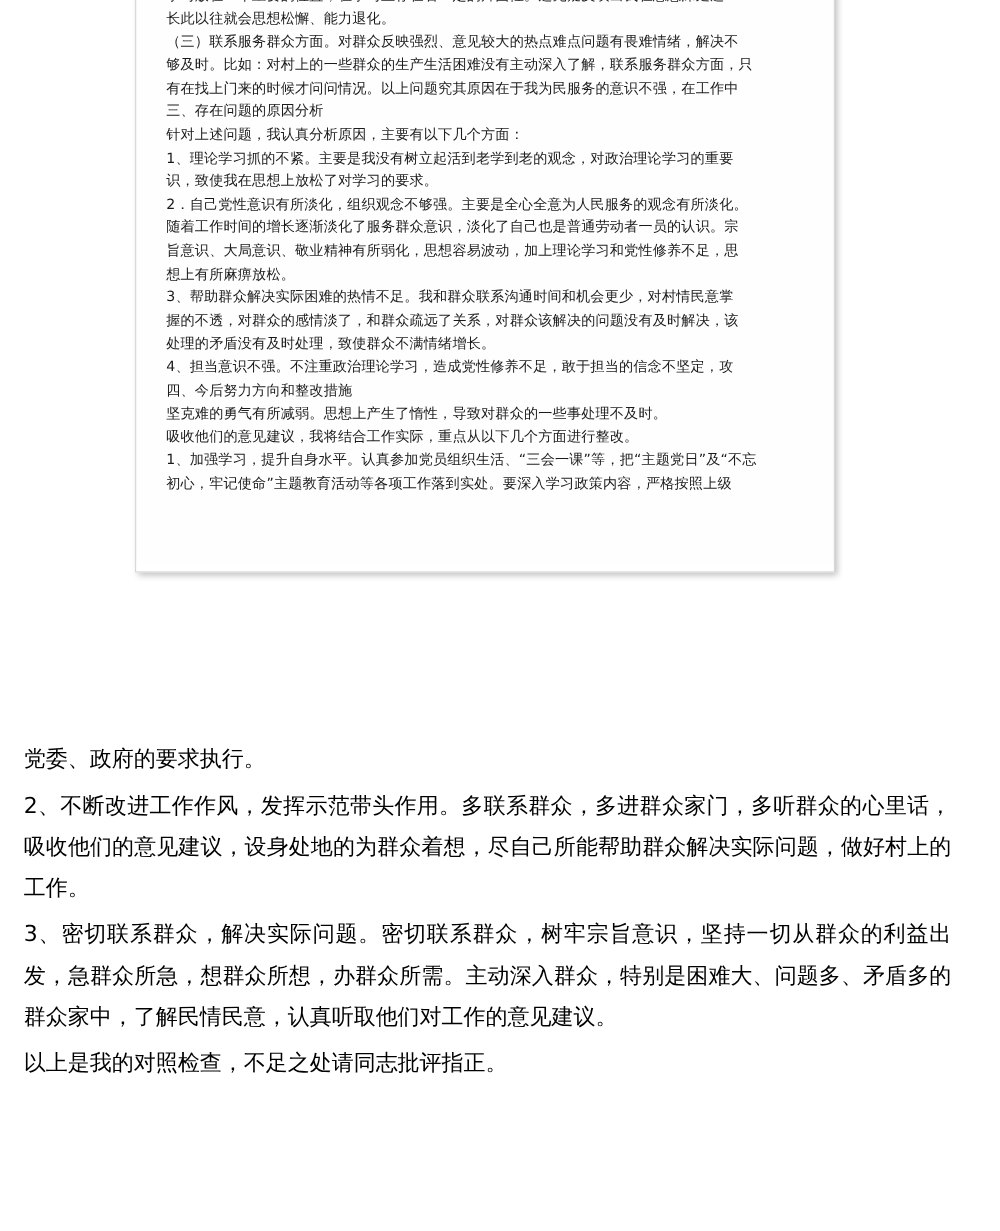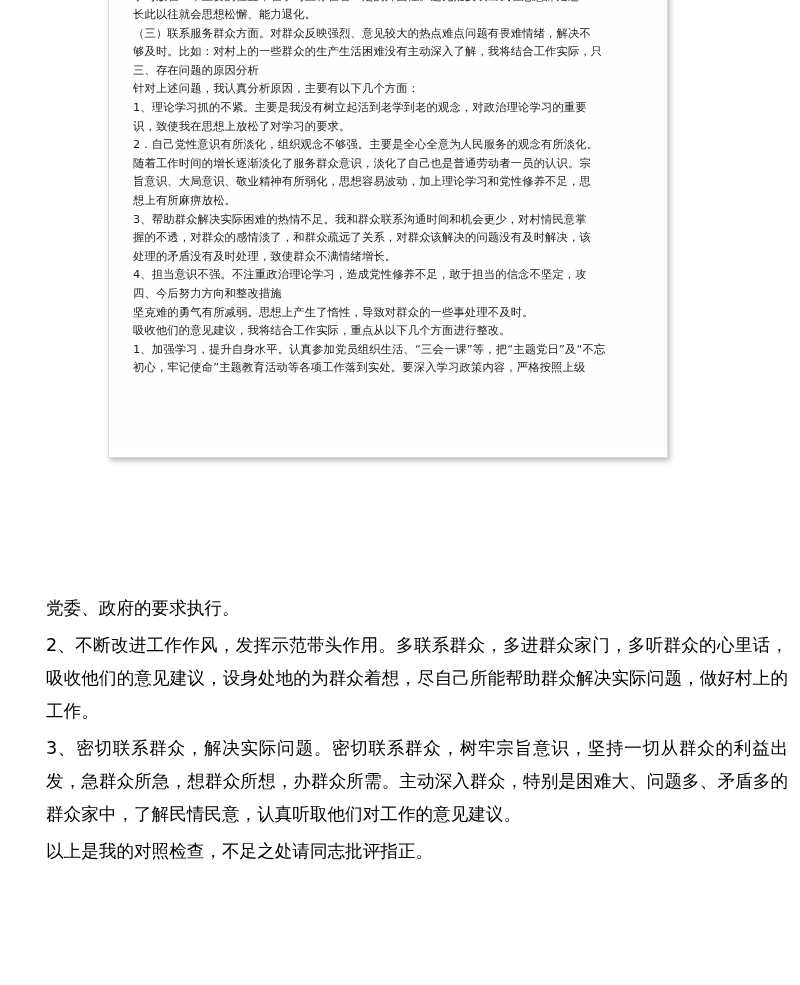--- a/index.html
+++ b/index.html
@@ -70,21 +70,21 @@
     right: 0;
     bottom: 0;
     height: 14px;
     background: linear-gradient(to bottom, rgba(255,255,255,0) 0%, #ffffff 78%);
     pointer-events: none;
   }
 
   
   .body-text {
     position: absolute;
-    left: 46px;
+    left: 19px;
     top: 592px;
     width: 742px;
   }
   .body-text p {
     margin: 0 0 4px 0;
     font-size: 17.6px;
     line-height: 33px;
     text-align: justify;
     text-justify: inter-ideograph;
     color: #000000;
@@ -95,21 +95,22 @@
 </head>
 <body>
 
 <div class="doc-image">
   <div class="doc-image-inner">
     <div class="clip-line">
       <span>学习放在一个重要的位置，在学习上存在着一定的片面性。这无疑反映出我在思想深处还</span>
     </div>
     <p>长此以往就会思想松懈、能力退化。</p>
     <p>（三）联系服务群众方面。对群众反映强烈、意见较大的热点难点问题有畏难情绪，解决不</p>
-    <p>够及时。比如：对村上的一些群众的生产生活困难没有主动深入了解，我将结合工作实际，只</p>
+    <p>够及时。比如：对村上的一些群众的生产生活困难没有主动深入了解，联系服务群众方面，只</p>
+    <p>有在找上门来的时候才问问情况。以上问题究其原因在于我为民服务的意识不强，在工作中</p>
     <p>三、存在问题的原因分析</p>
     <p>针对上述问题，我认真分析原因，主要有以下几个方面：</p>
     <p>1、理论学习抓的不紧。主要是我没有树立起活到老学到老的观念，对政治理论学习的重要</p>
     <p>识，致使我在思想上放松了对学习的要求。</p>
     <p>2．自己党性意识有所淡化，组织观念不够强。主要是全心全意为人民服务的观念有所淡化。</p>
     <p>随着工作时间的增长逐渐淡化了服务群众意识，淡化了自己也是普通劳动者一员的认识。宗</p>
     <p>旨意识、大局意识、敬业精神有所弱化，思想容易波动，加上理论学习和党性修养不足，思</p>
     <p>想上有所麻痹放松。</p>
     <p>3、帮助群众解决实际困难的热情不足。我和群众联系沟通时间和机会更少，对村情民意掌</p>
     <p>握的不透，对群众的感情淡了，和群众疏远了关系，对群众该解决的问题没有及时解决，该</p>

